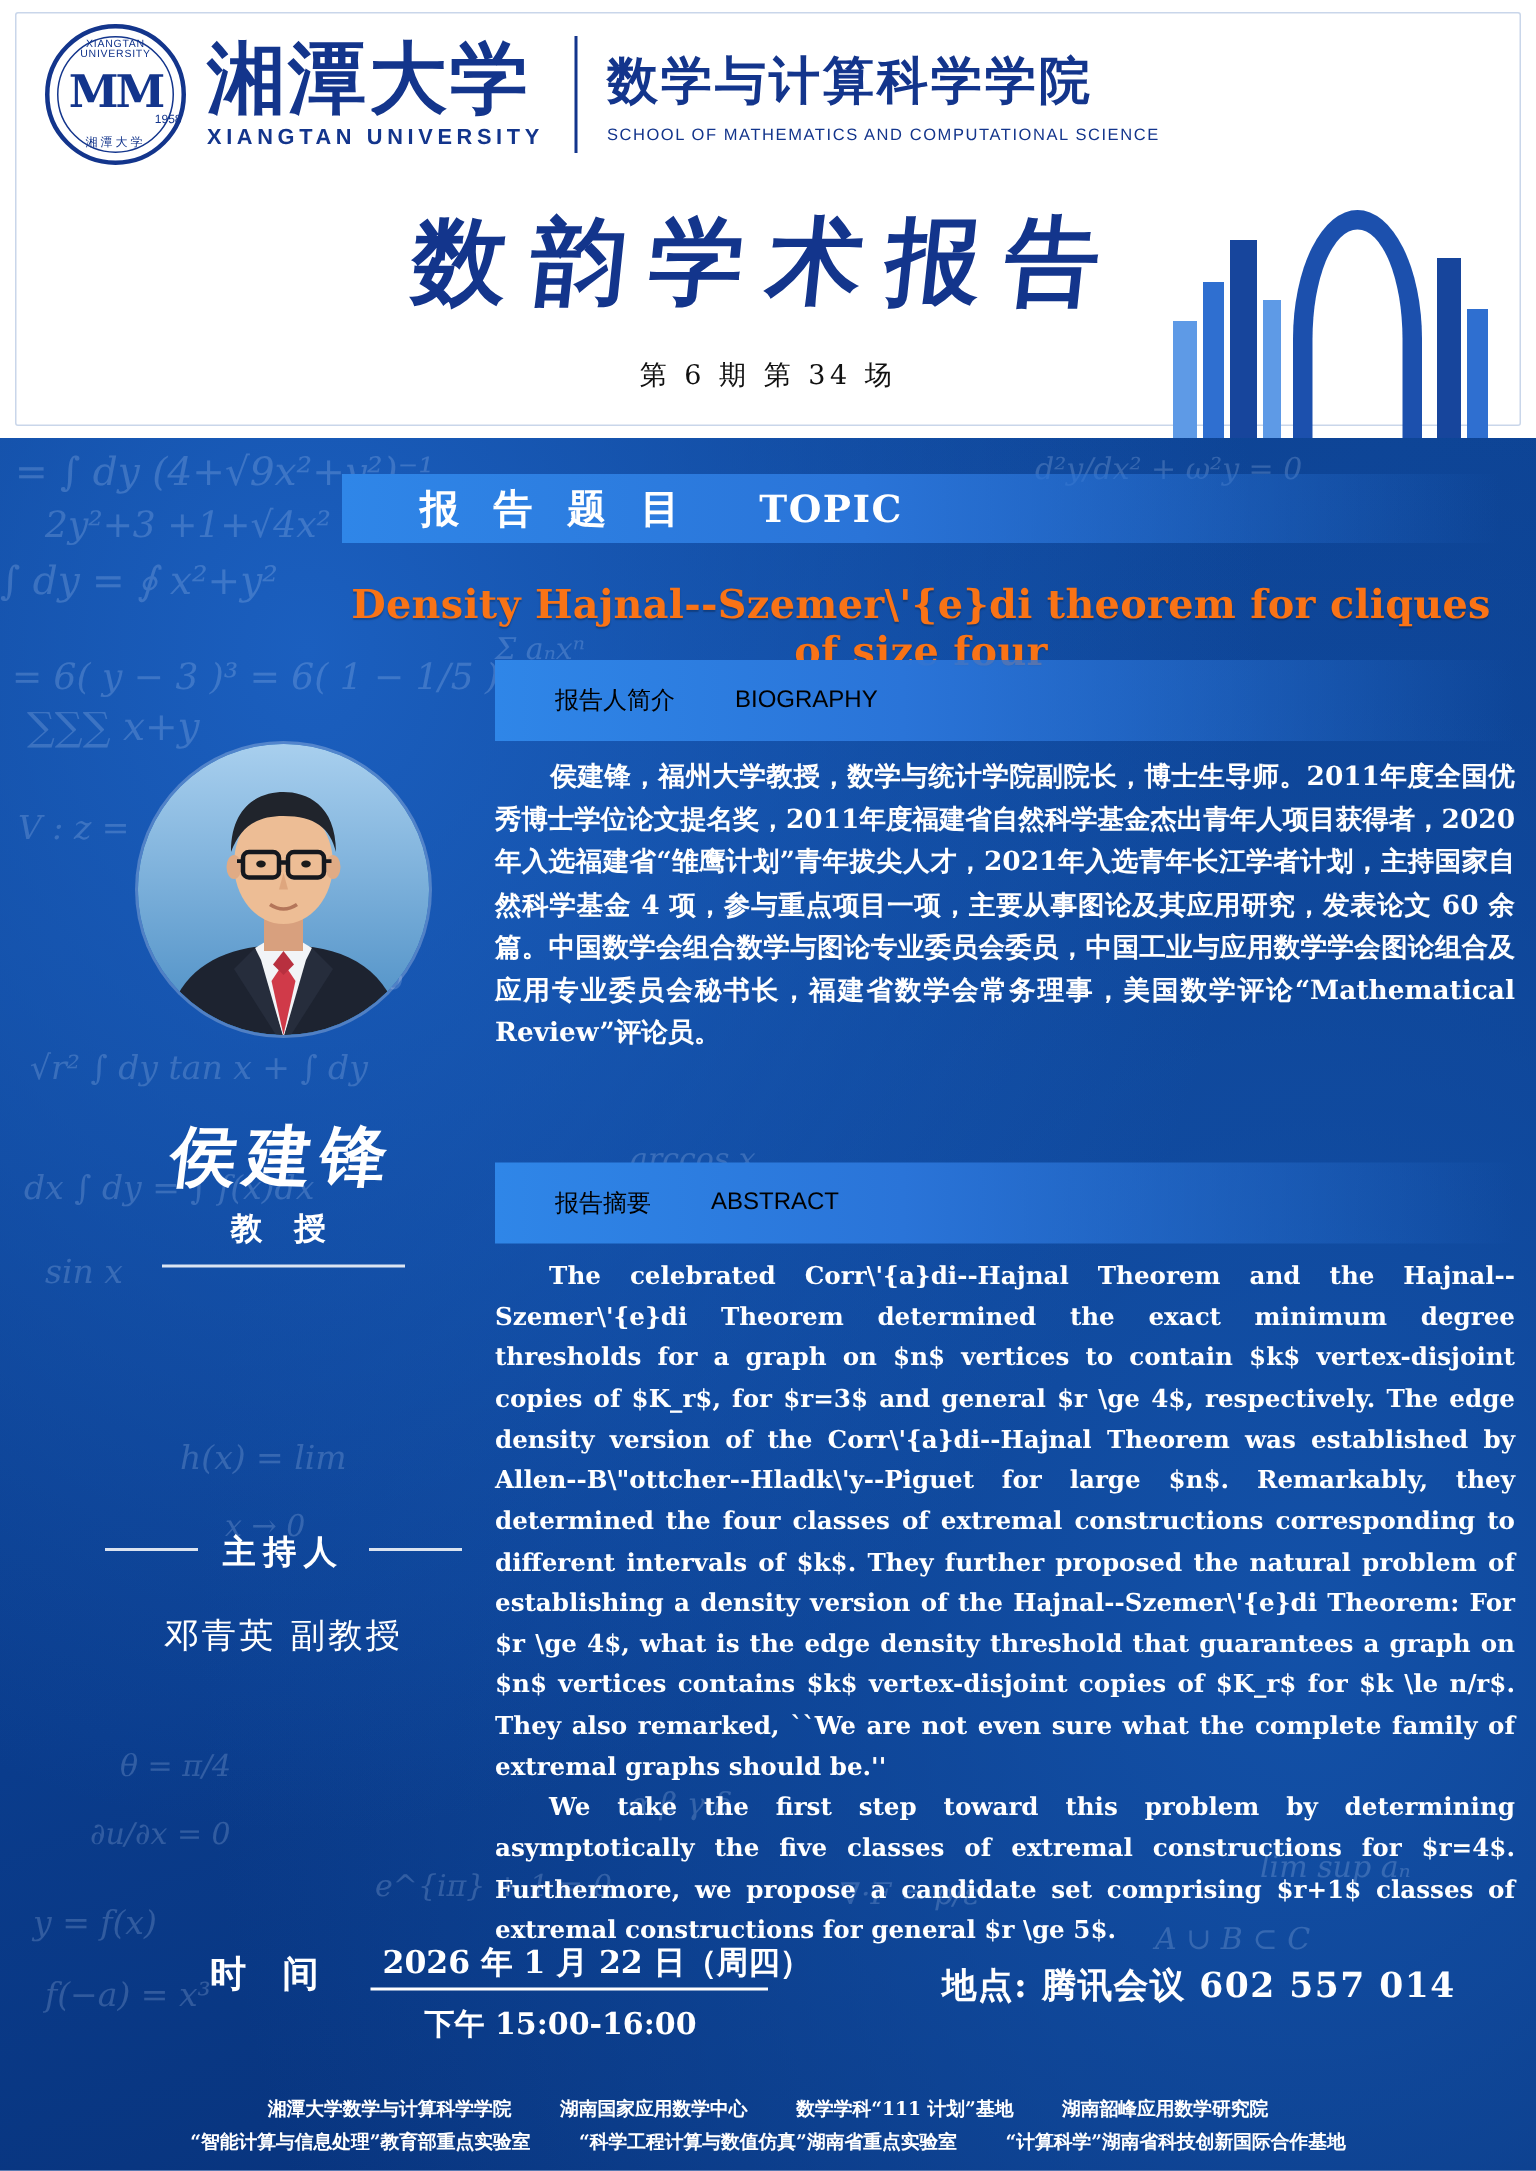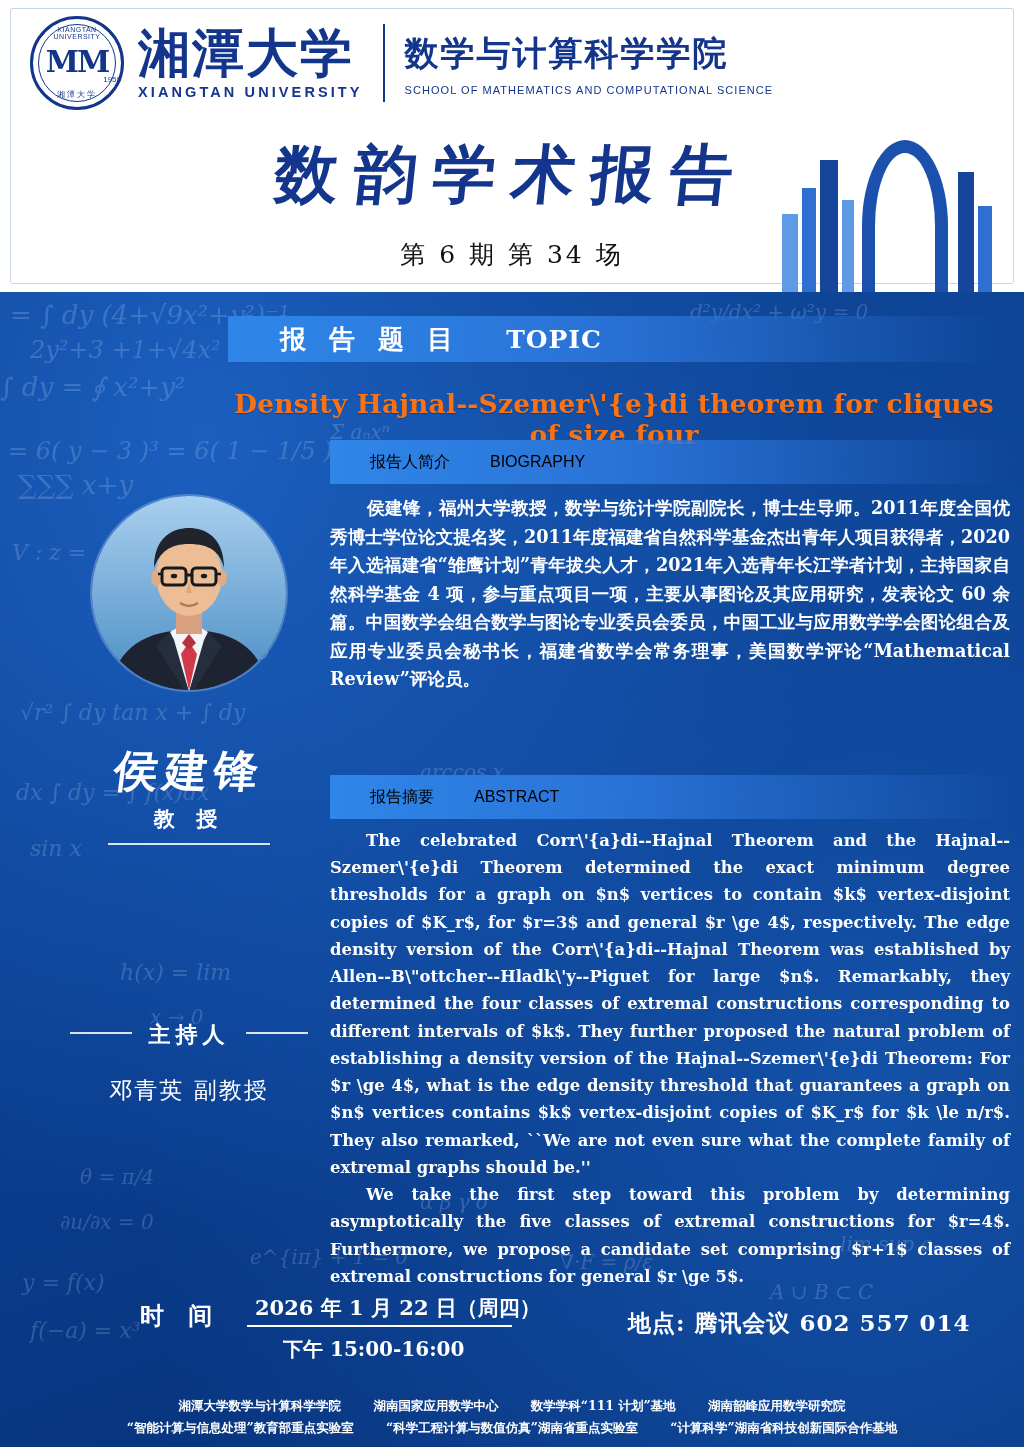--- a/index.html
+++ b/index.html
@@ -121,21 +121,21 @@
     text-align: center;
     font-family: "DejaVu Serif", serif;
     font-size: 63px; font-weight: bold; color: #13358c;
     letter-spacing: 16px;
     transform: skewX(-6deg);
   }
   .series-sub {
     position: absolute; left: 0; right: 0; top: 238px;
     text-align: center;
     font-family: "DejaVu Serif", serif;
-    font-size: 25px; color: #111; letter-spacing: 3px;
+    font-size: 18px; color: #111; letter-spacing: 3px;
   }
   
   .towers { position: absolute; right: 22px; bottom: 0; width: 220px; height: 175px; }
   .tw { position: absolute; bottom: 0; background: #2f6fd0; }
   .tw.d { background: #17459c; }
   .tw.l { background: #5e9ae6; }
   .arch {
     position: absolute; bottom: 0; left: 0; width: 86px; height: 152px;
     border: 13px solid #1c50ad;
     border-bottom: none;
@@ -164,21 +164,21 @@
     margin-top: 26px;
     text-align: center;
     font-family: "DejaVu Serif", serif;
     font-size: 26.5px; font-weight: bold; color: #f97316;
     letter-spacing: .2px;
     text-shadow: 0 1px 1px rgba(0,0,0,.25);
   }
   
   .bio-wrap { position: absolute; left: 330px; top: 440px; width: 680px; }
   .bio-bar {
-    height: 44px;
+    height: 54px;
     background: linear-gradient(90deg, #2f86e8 0%, #2a74d8 40%, rgba(42,116,216,0) 100%);
     display: flex; align-items: center; gap: 40px; padding-left: 40px;
   }
   .bio-text {
     margin-top: 10px;
     font-family: "DejaVu Serif", serif;
     font-size: 17.6px;
     line-height: 1.62;
     color: #ffffff;
     text-align: justify;

